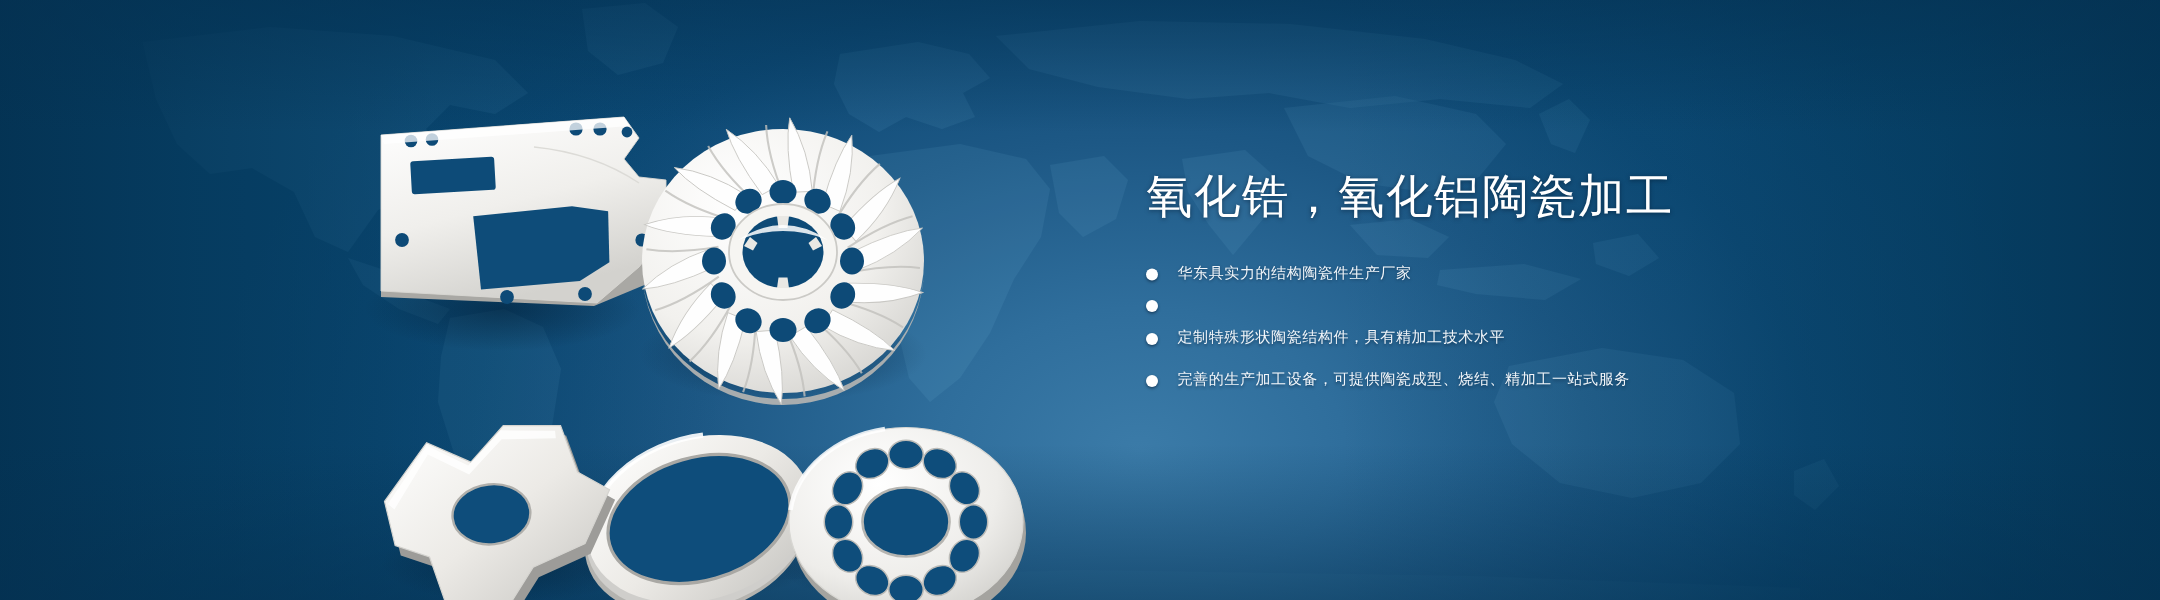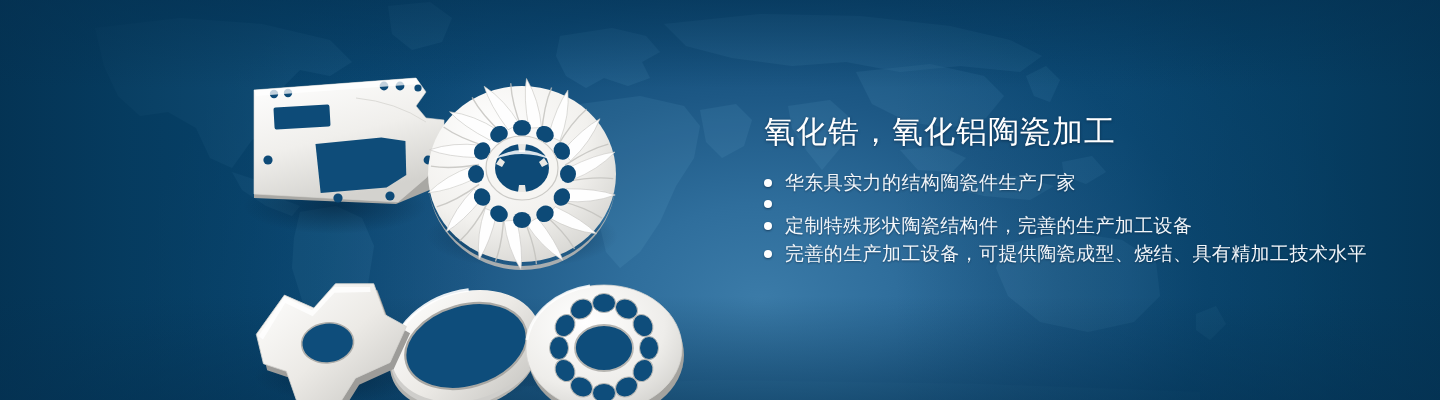--- a/index.html
+++ b/index.html
@@ -81,21 +81,21 @@
   }
   .dot{
     width:8px; height:8px;
     border-radius:50%;
     background:#ffffff;
     flex:0 0 8px;
     margin-right:13px;
     box-shadow:0 1px 2px rgba(0,15,35,.5);
   }
   .btxt{
-    font-size:19px;
+    font-size:10px;
     line-height:21px;
     color:#f2f6fa;
     letter-spacing:.4px;
     text-shadow:0 1px 2px rgba(0,20,40,.45);
   }
 </style>
 </head>
 <body>
 
 <div class="banner">
@@ -454,22 +454,22 @@
     <ul class="bullets">
       <li>
         <span class="dot"></span>
         <span class="btxt">华东具实力的结构陶瓷件生产厂家</span>
       </li>
       <li>
         <span class="dot"></span>
       </li>
       <li>
         <span class="dot"></span>
-        <span class="btxt">定制特殊形状陶瓷结构件，完善的生产加工设备</span>
+        <span class="btxt">定制特殊形状陶瓷结构件，具有精加工技术水平</span>
       </li>
       <li>
         <span class="dot"></span>
-        <span class="btxt">完善的生产加工设备，可提供陶瓷成型、烧结、具有精加工技术水平</span>
+        <span class="btxt">完善的生产加工设备，可提供陶瓷成型、烧结、精加工一站式服务</span>
       </li>
     </ul>
   </div>
 
 </div>
 
 </body></html>

